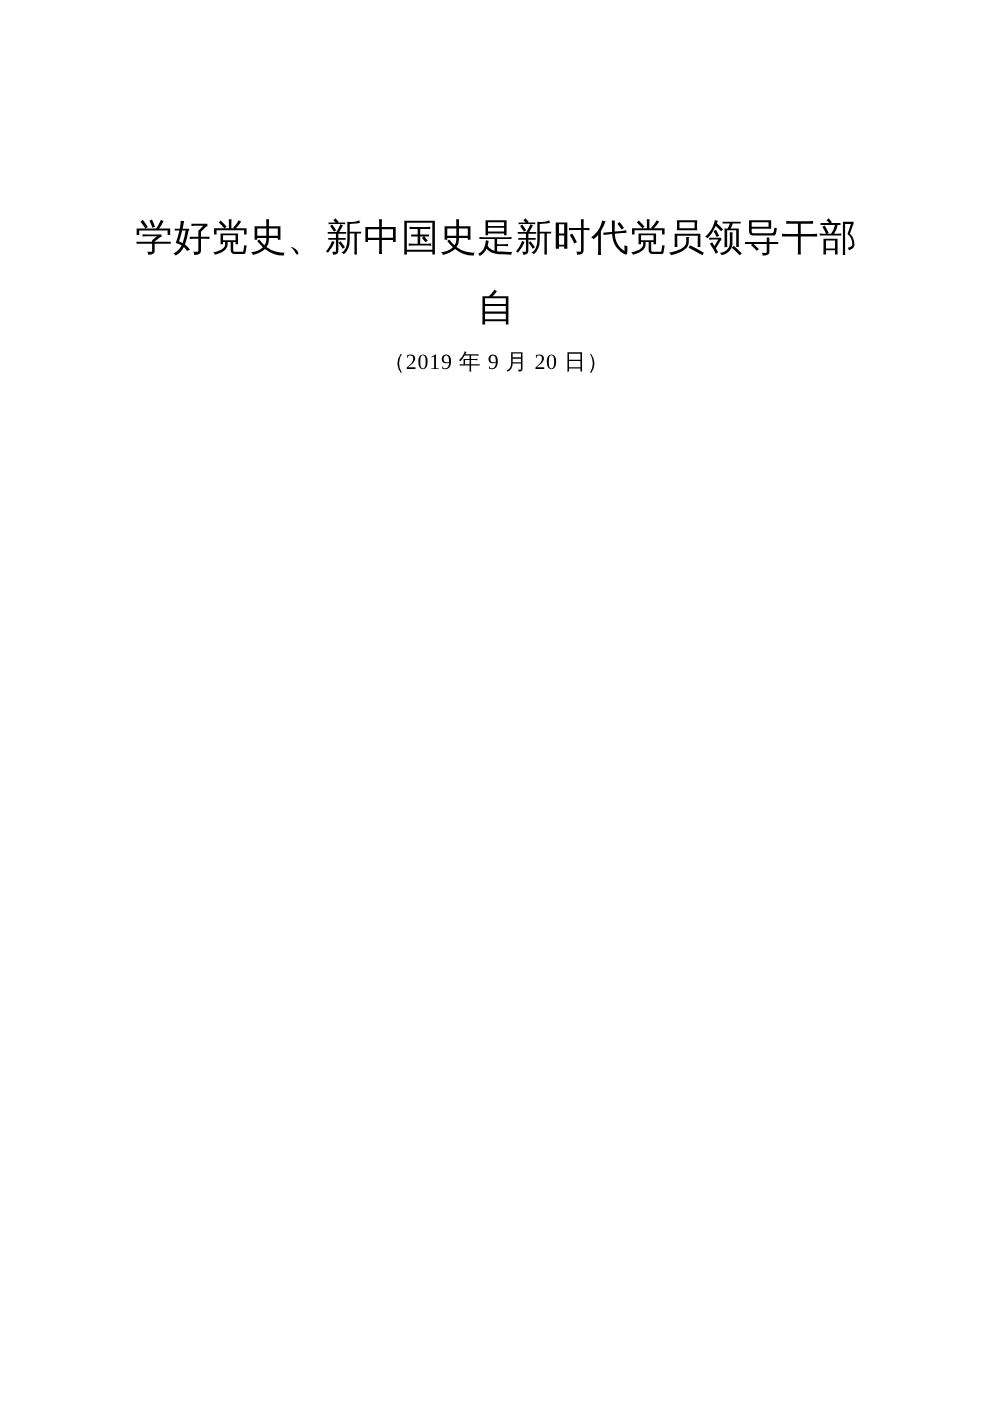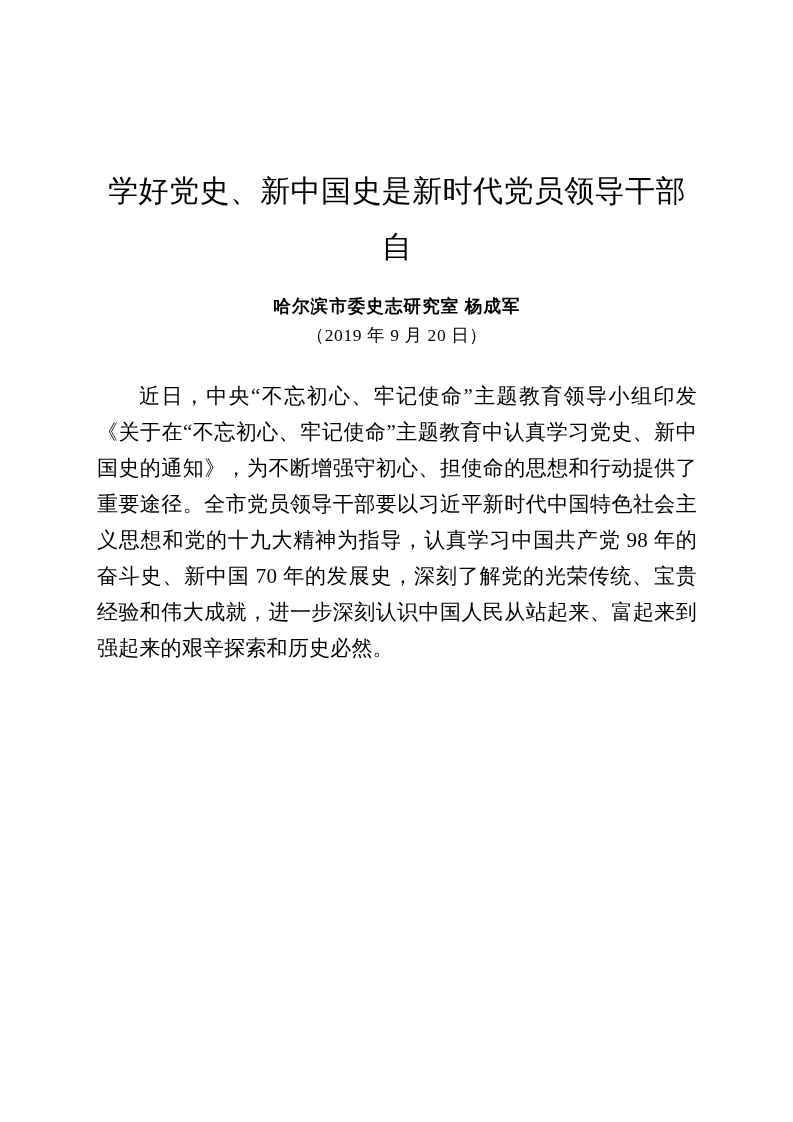--- a/index.html
+++ b/index.html
@@ -86,22 +86,20 @@
 </head>
 <body>
 
 <div class="page">
   <div class="content">
 
     <h1 class="doc-title">
       <span>学好党史、新中国史是新时代党员领导干部自</span><br>
     </h1>
 
-    <p class="byline">哈尔滨市委史志研究室 杨成军</p>
 
     <p class="docdate">（2019 年 9 月 20 日）</p>
 
     <div class="body-block">
-      <p class="para">近日，中央“不忘初心、牢记使命”主题教育领导小组印发《关于在“不忘初心、牢记使命”主题教育中认真学习党史、新中国史的通知》，为不断增强守初心、担使命的思想和行动提供了重要途径。全市党员领导干部要以习近平新时代中国特色社会主义思想和党的十九大精神为指导，认真学习中国共产党 98 年的奋斗史、新中国 70 年的发展史，深刻了解党的光荣传统、宝贵经验和伟大成就，进一步深刻认识中国人民从站起来、富起来到强起来的艰辛探索和历史必然。</p>
     </div>
 
   </div>
 </div>
 
 </body></html>

